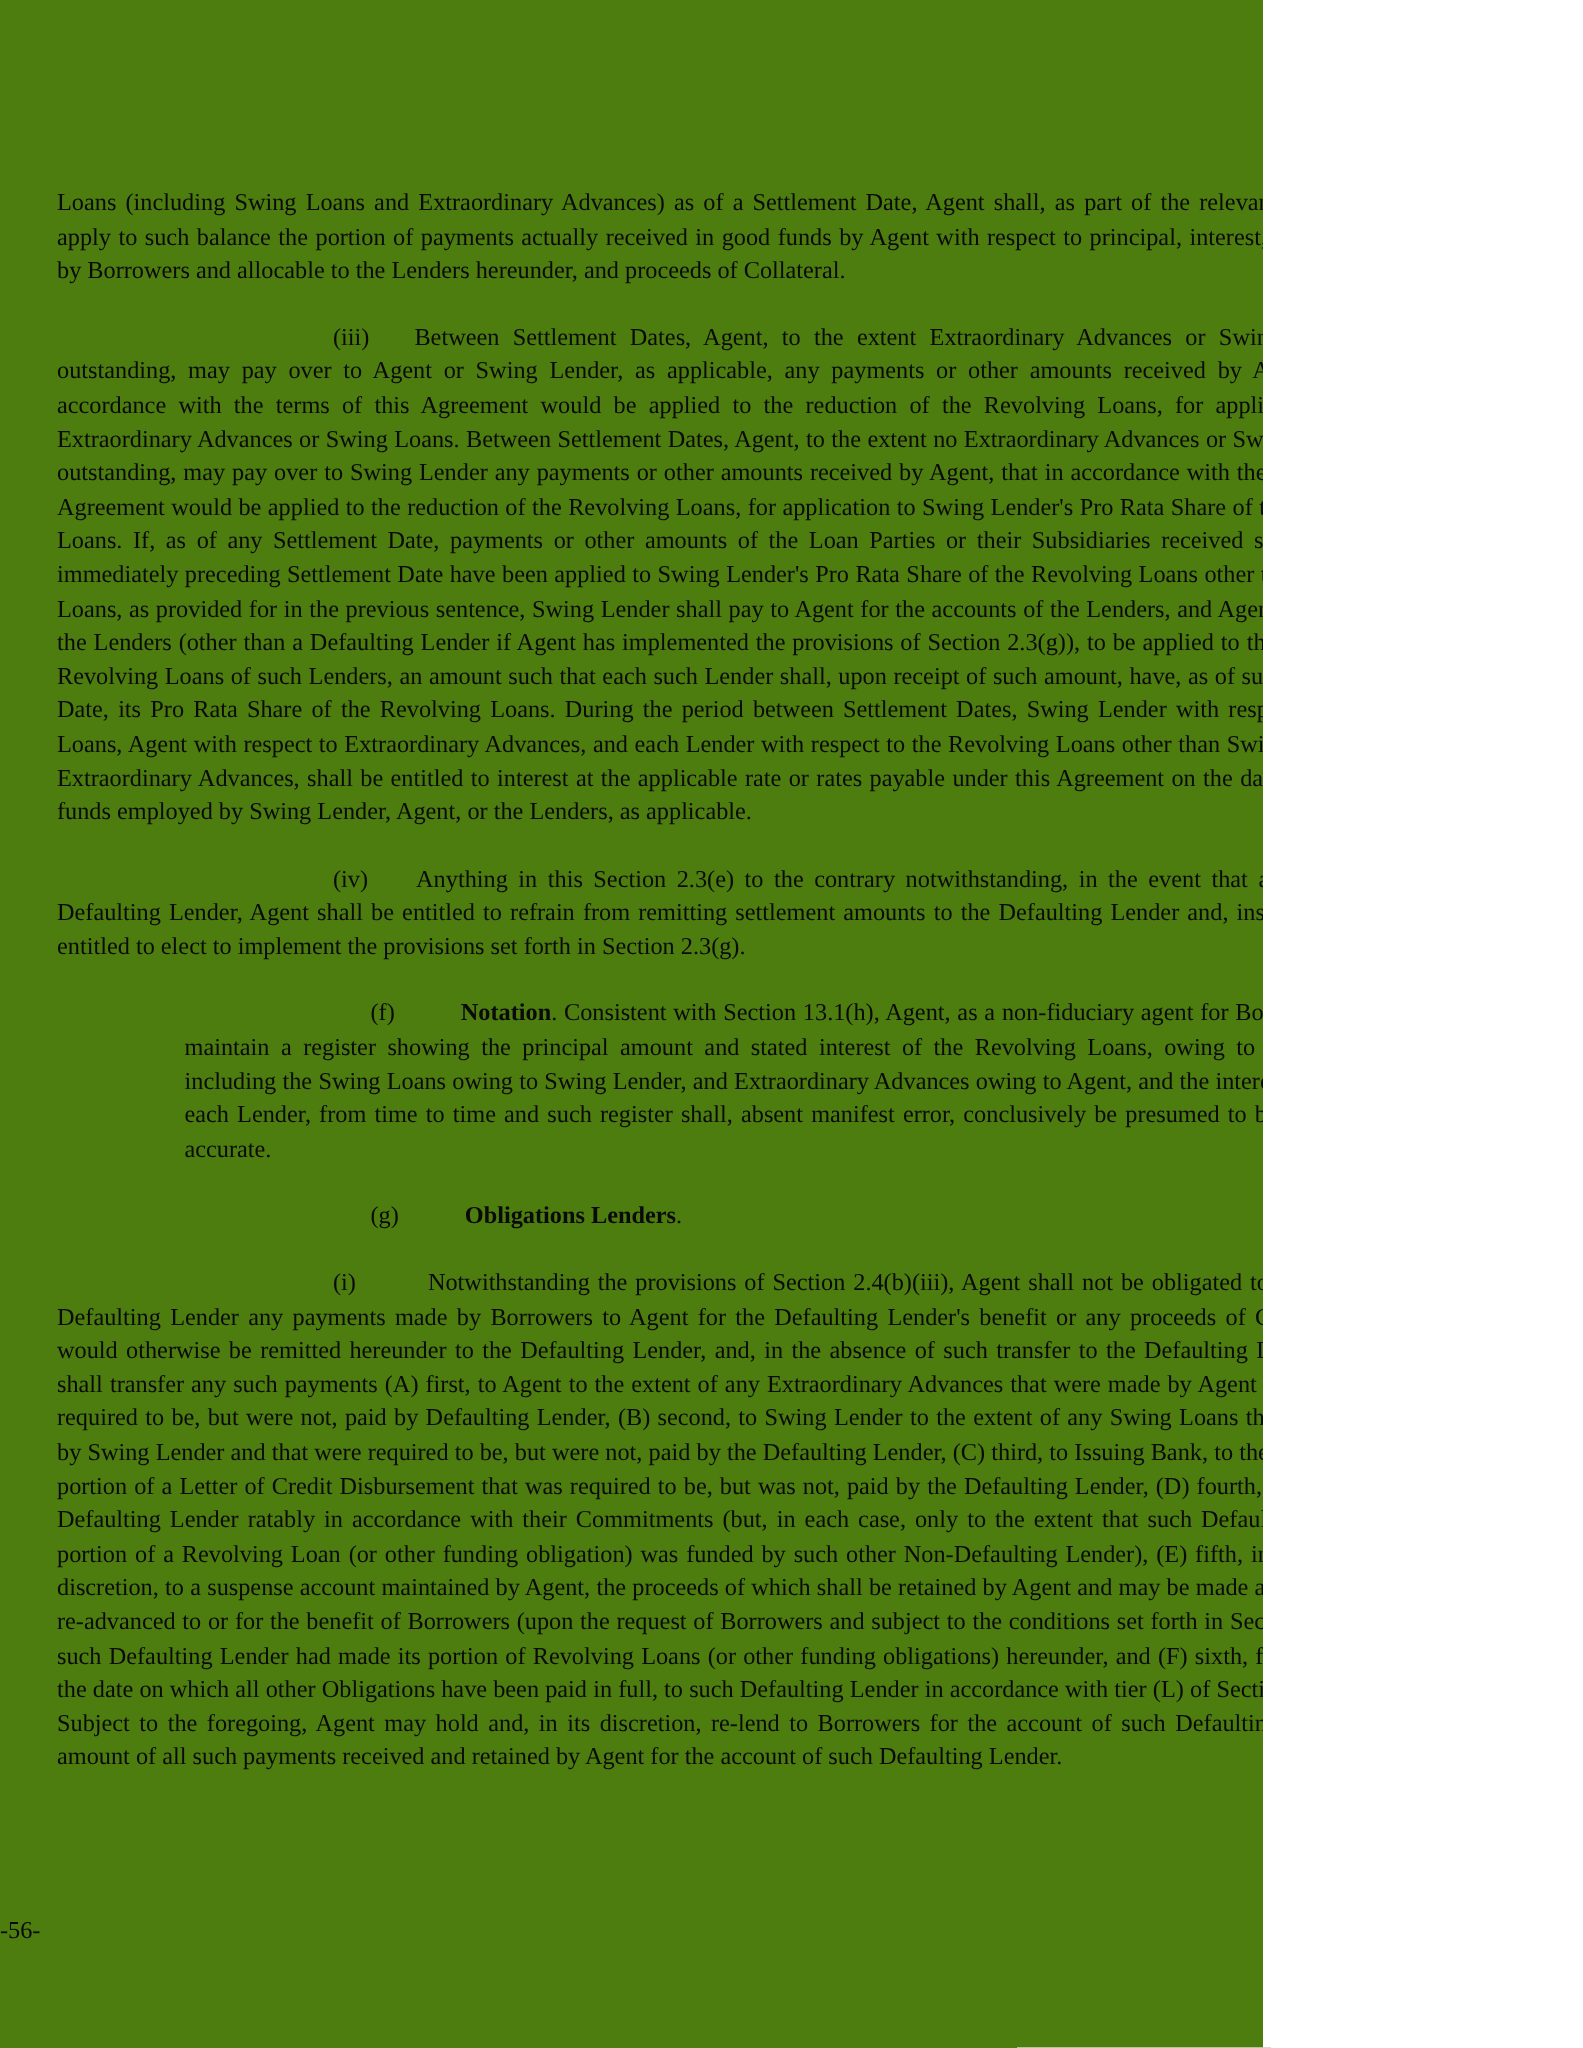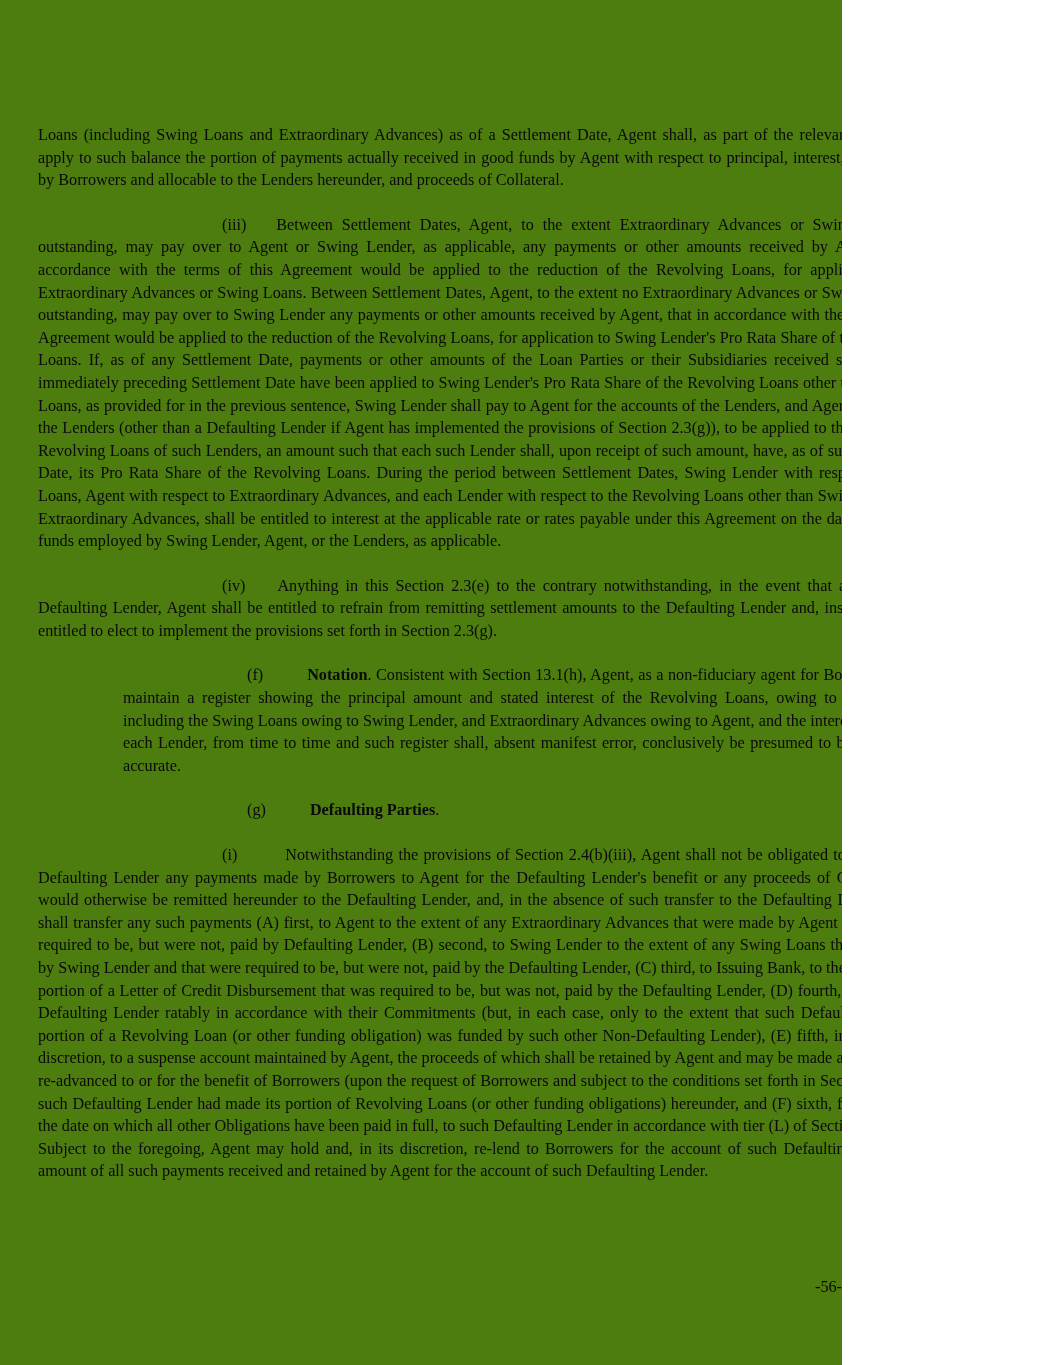--- a/index.html
+++ b/index.html
@@ -44,30 +44,30 @@
   .bold {
     font-weight: bold;
   }
   .underline {
   }
   .page-number {
     position: absolute;
     left: 0;
     right: 0;
     top: 1278px;
-    text-align: right;
+    text-align: left;
     font-size: 16.2px;
   }
 </style>
 </head>
 <body>
 
 <div class="page">
   <div class="doc-body">
       <p class="body"><span>Loans (including Swing Loans and Extraordinary Advances) as of a Settlement Date, Agent shall, as part of the relevant Settlement, apply to such balance the portion of payments actually received in good funds by Agent with respect to principal, interest, fees payable by Borrowers and allocable to the Lenders hereunder, and proceeds of Collateral.</span></p>
       <p class="list"><span>(iii)</span><span class="tab" style="width: 30px;"></span><span>Between Settlement Dates, Agent, to the extent Extraordinary Advances or Swing Loans are outstanding, may pay over to Agent or Swing Lender, as applicable, any payments or other amounts received by Agent, that in accordance with the terms of this Agreement would be applied to the reduction of the Revolving Loans, for application to the Extraordinary Advances or Swing Loans.  Between Settlement Dates, Agent, to the extent no Extraordinary Advances or Swing Loans are outstanding, may pay over to Swing Lender any payments or other amounts received by Agent, that in accordance with the terms of this Agreement would be applied to the reduction of the Revolving Loans, for application to Swing Lender's Pro Rata Share of the Revolving Loans.  If, as of any Settlement Date, payments or other amounts of the Loan Parties or their Subsidiaries received since the then immediately preceding Settlement Date have been applied to Swing Lender's Pro Rata Share of the Revolving Loans other than to Swing Loans, as provided for in the previous sentence, Swing Lender shall pay to Agent for the accounts of the Lenders, and Agent shall pay to the Lenders (other than a Defaulting Lender if Agent has implemented the provisions of </span><span class="underline">Section 2.3(g)</span><span>), to be applied to the outstanding Revolving Loans of such Lenders, an amount such that each such Lender shall, upon receipt of such amount, have, as of such Settlement Date, its Pro Rata Share of the Revolving Loans.  During the period between Settlement Dates, Swing Lender with respect to Swing Loans, Agent with respect to Extraordinary Advances, and each Lender with respect to the Revolving Loans other than Swing Loans and Extraordinary Advances, shall be entitled to interest at the applicable rate or rates payable under this Agreement on the daily amount of funds employed by Swing Lender, Agent, or the Lenders, as applicable.</span></p>
       <p class="list"><span>(iv)</span><span class="tab" style="width: 32px;"></span><span>Anything in this </span><span class="underline">Section 2.3(e)</span><span> to the contrary notwithstanding, in the event that a Lender is a Defaulting Lender, Agent shall be entitled to refrain from remitting settlement amounts to the Defaulting Lender and, instead, shall be entitled to elect to implement the provisions set forth in </span><span class="underline">Section 2.3(g)</span><span>.</span></p>
       <p class="block"><span>(f)</span><span class="tab" style="width: 44px;"></span><span class="bold">Notation</span><span>.  Consistent with </span><span class="underline">Section 13.1(h)</span><span>, Agent, as a non-fiduciary agent for Borrowers, shall maintain a register showing the principal amount and stated interest of the Revolving Loans, owing to each Lender, including the Swing Loans owing to Swing Lender, and Extraordinary Advances owing to Agent, and the interests therein of each Lender, from time to time and such register shall, absent manifest error, conclusively be presumed to be correct and accurate.</span></p>
-      <p class="block"><span>(g)</span><span class="tab" style="width: 44px;"></span><span class="bold">Defaulting Parties</span><span>.</span></p>
+      <p class="block"><span>(g)</span><span class="tab" style="width: 44px;"></span><span class="bold">Obligations Lenders</span><span>.</span></p>
       <p class="list"><span>(i)</span><span class="tab" style="width: 48px;"></span><span>Notwithstanding the provisions of </span><span class="underline">Section 2.4(b)(iii)</span><span>, Agent shall not be obligated to transfer to a Defaulting Lender any payments made by Borrowers to Agent for the Defaulting Lender's benefit or any proceeds of Collateral that would otherwise be remitted hereunder to the Defaulting Lender, and, in the absence of such transfer to the Defaulting Lender, Agent shall transfer any such payments (A) first, to Agent to the extent of any Extraordinary Advances that were made by Agent and that were required to be, but were not, paid by Defaulting Lender, (B) second, to Swing Lender to the extent of any Swing Loans that were made by Swing Lender and that were required to be, but were not, paid by the Defaulting Lender, (C) third, to Issuing Bank, to the extent of the portion of a Letter of Credit Disbursement that was required to be, but was not, paid by the Defaulting Lender, (D) fourth, to each Non-Defaulting Lender ratably in accordance with their Commitments (but, in each case, only to the extent that such Defaulting Lender's portion of a Revolving Loan (or other funding obligation) was funded by such other Non-Defaulting Lender), (E) fifth, in Agent's sole discretion, to a suspense account maintained by Agent, the proceeds of which shall be retained by Agent and may be made available to be re-advanced to or for the benefit of Borrowers (upon the request of Borrowers and subject to the conditions set forth in </span><span class="underline">Section 3.2</span><span>) as if such Defaulting Lender had made its portion of Revolving Loans (or other funding obligations) hereunder, and (F) sixth, from and after the date on which all other Obligations have been paid in full, to such Defaulting Lender in accordance with tier (L) of </span><span class="underline">Section 2.4(b)(iii)</span><span>. Subject to the foregoing, Agent may hold and, in its discretion, re-lend to Borrowers for the account of such Defaulting Lender the amount of all such payments received and retained by Agent for the account of such Defaulting Lender.</span></p>
     </div>
   <div class="page-number">-56-</div>
 </div>
 
 </body></html>

